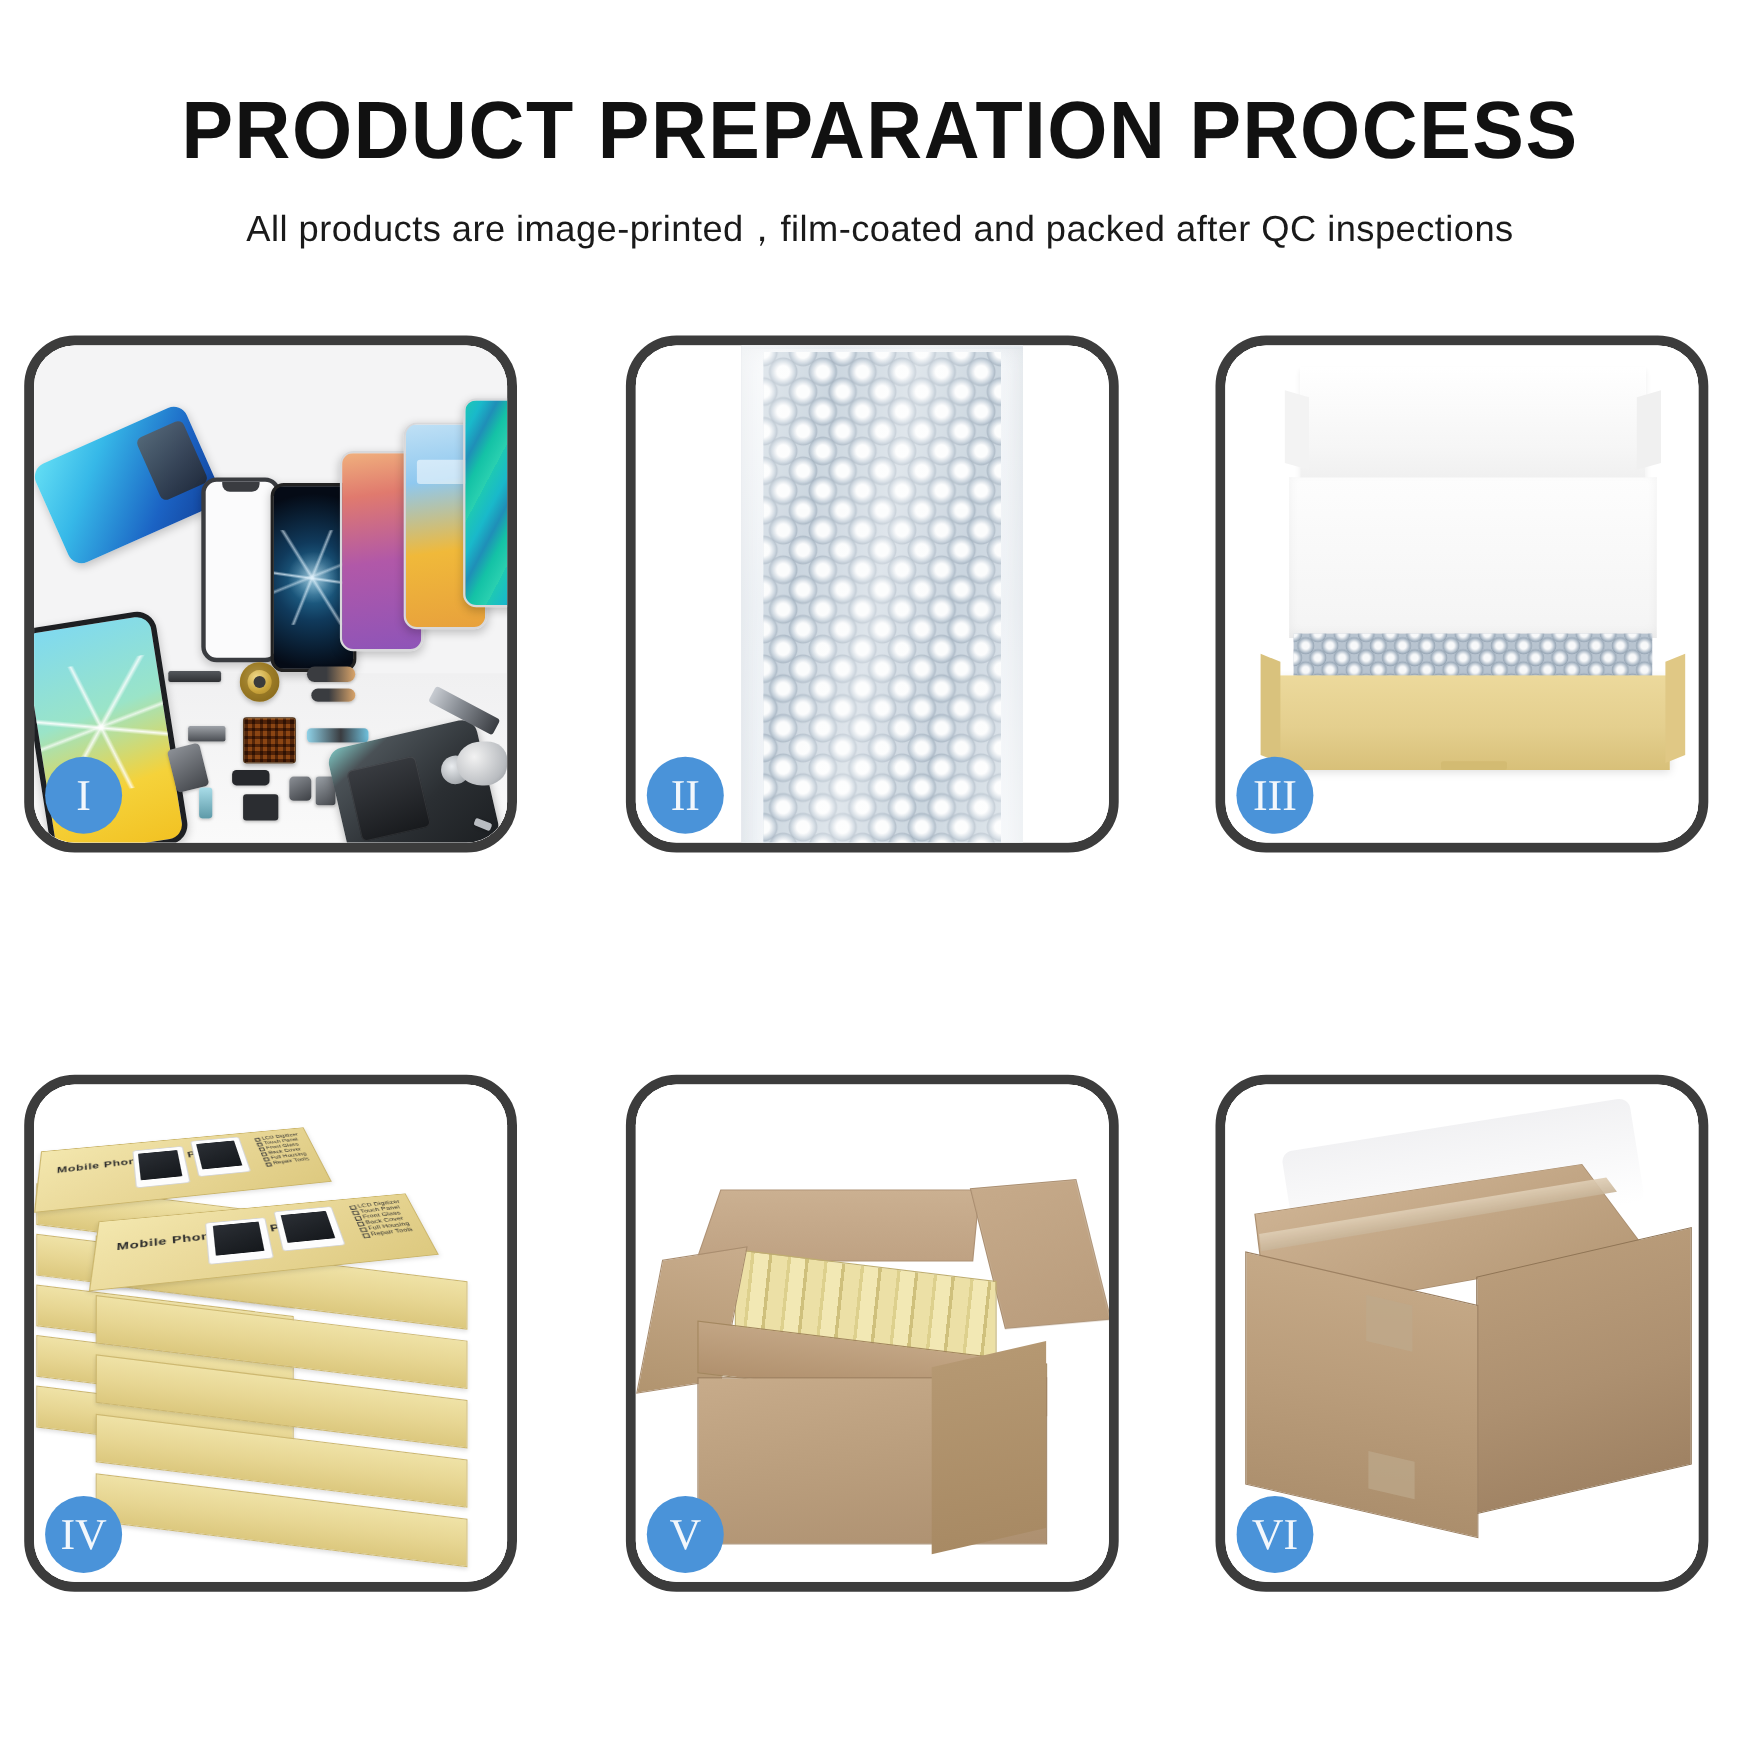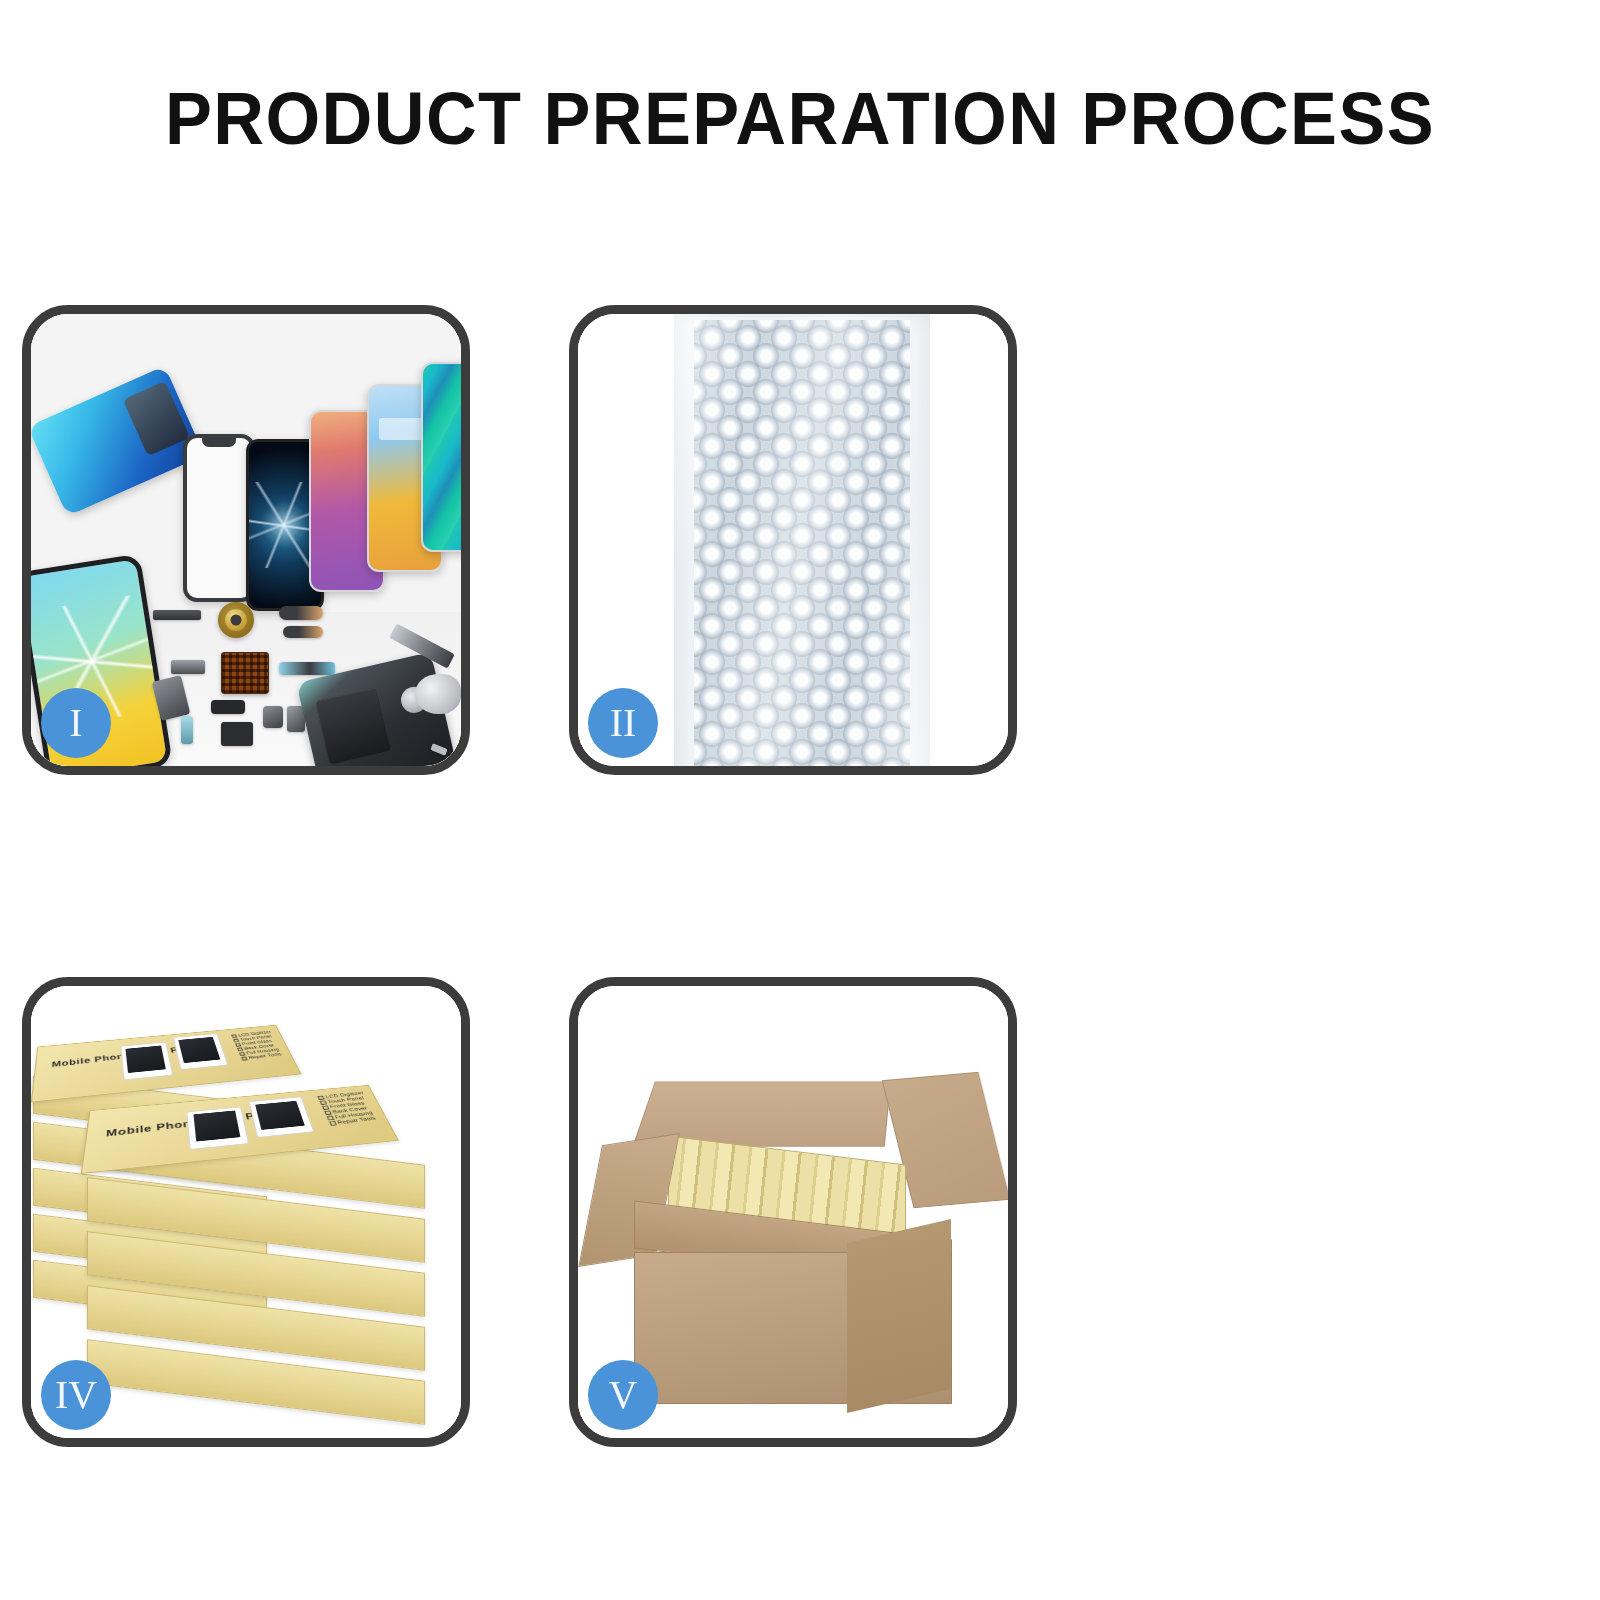--- a/index.html
+++ b/index.html
@@ -422,20 +422,21 @@
     border-radius: 10px; transform: rotate(-9deg);
   }
 </style>
 </head>
 <body>
 
 <div class="page">
 
   <div class="header">
     <div class="title">PRODUCT PREPARATION PROCESS</div>
+    <div class="subtitle">All products are image-printed，film-coated and packed after QC inspections</div>
   </div>
 
   <div class="grid">
 
     <div class="row row1">
 
       <div class="panel c0">
         <div class="pclip">
           <div class="p1-bg"></div>
           <div class="phone p1-blue"></div>
@@ -473,20 +474,31 @@
           <div class="p2-pouch">
             <div class="p2-bubbles"></div>
             <div class="p2-seam" style="top:0"></div>
 
             <div class="p2-sheen"></div>
           </div>
         </div>
         <div class="badge">II</div>
       </div>
 
+      <div class="panel c2">
+        <div class="pclip">
+          <div class="p3-bg"></div>
+          <div class="p3-lid"></div>
+          <div class="p3-inner"></div>
+          <div class="p3-wrap"></div>
+          <div class="p3-base"></div>
+          <div class="p3-tab"></div>
+        </div>
+        <div class="badge">III</div>
+      </div>
 
     </div>
 
     <div class="row row2">
 
       <div class="panel c0">
         <div class="pclip">
           <div class="p4-bg"></div>
 
           <div class="stackbox sb-l1"></div>
@@ -574,16 +586,29 @@
           <div class="p5-flap-back"></div>
           <div class="p5-flap-right"></div>
           <div class="p5-contents"></div>
           <div class="p5-flap-left"></div>
           <div class="p5-flap-front"></div>
           <div class="p5-body"></div>
         </div>
         <div class="badge">V</div>
       </div>
 
+      <div class="panel c2">
+        <div class="pclip">
+          <div class="p6-bg"></div>
+          <div class="p6-shadow"></div>
+          <div class="p6-top"></div>
+          <div class="p6-tape-top"></div>
+          <div class="p6-side"></div>
+          <div class="p6-front"></div>
+          <div class="p6-tab1"></div>
+          <div class="p6-tab2"></div>
+        </div>
+        <div class="badge">VI</div>
+      </div>
 
     </div>
   </div>
 </div>
 
 </body></html>

